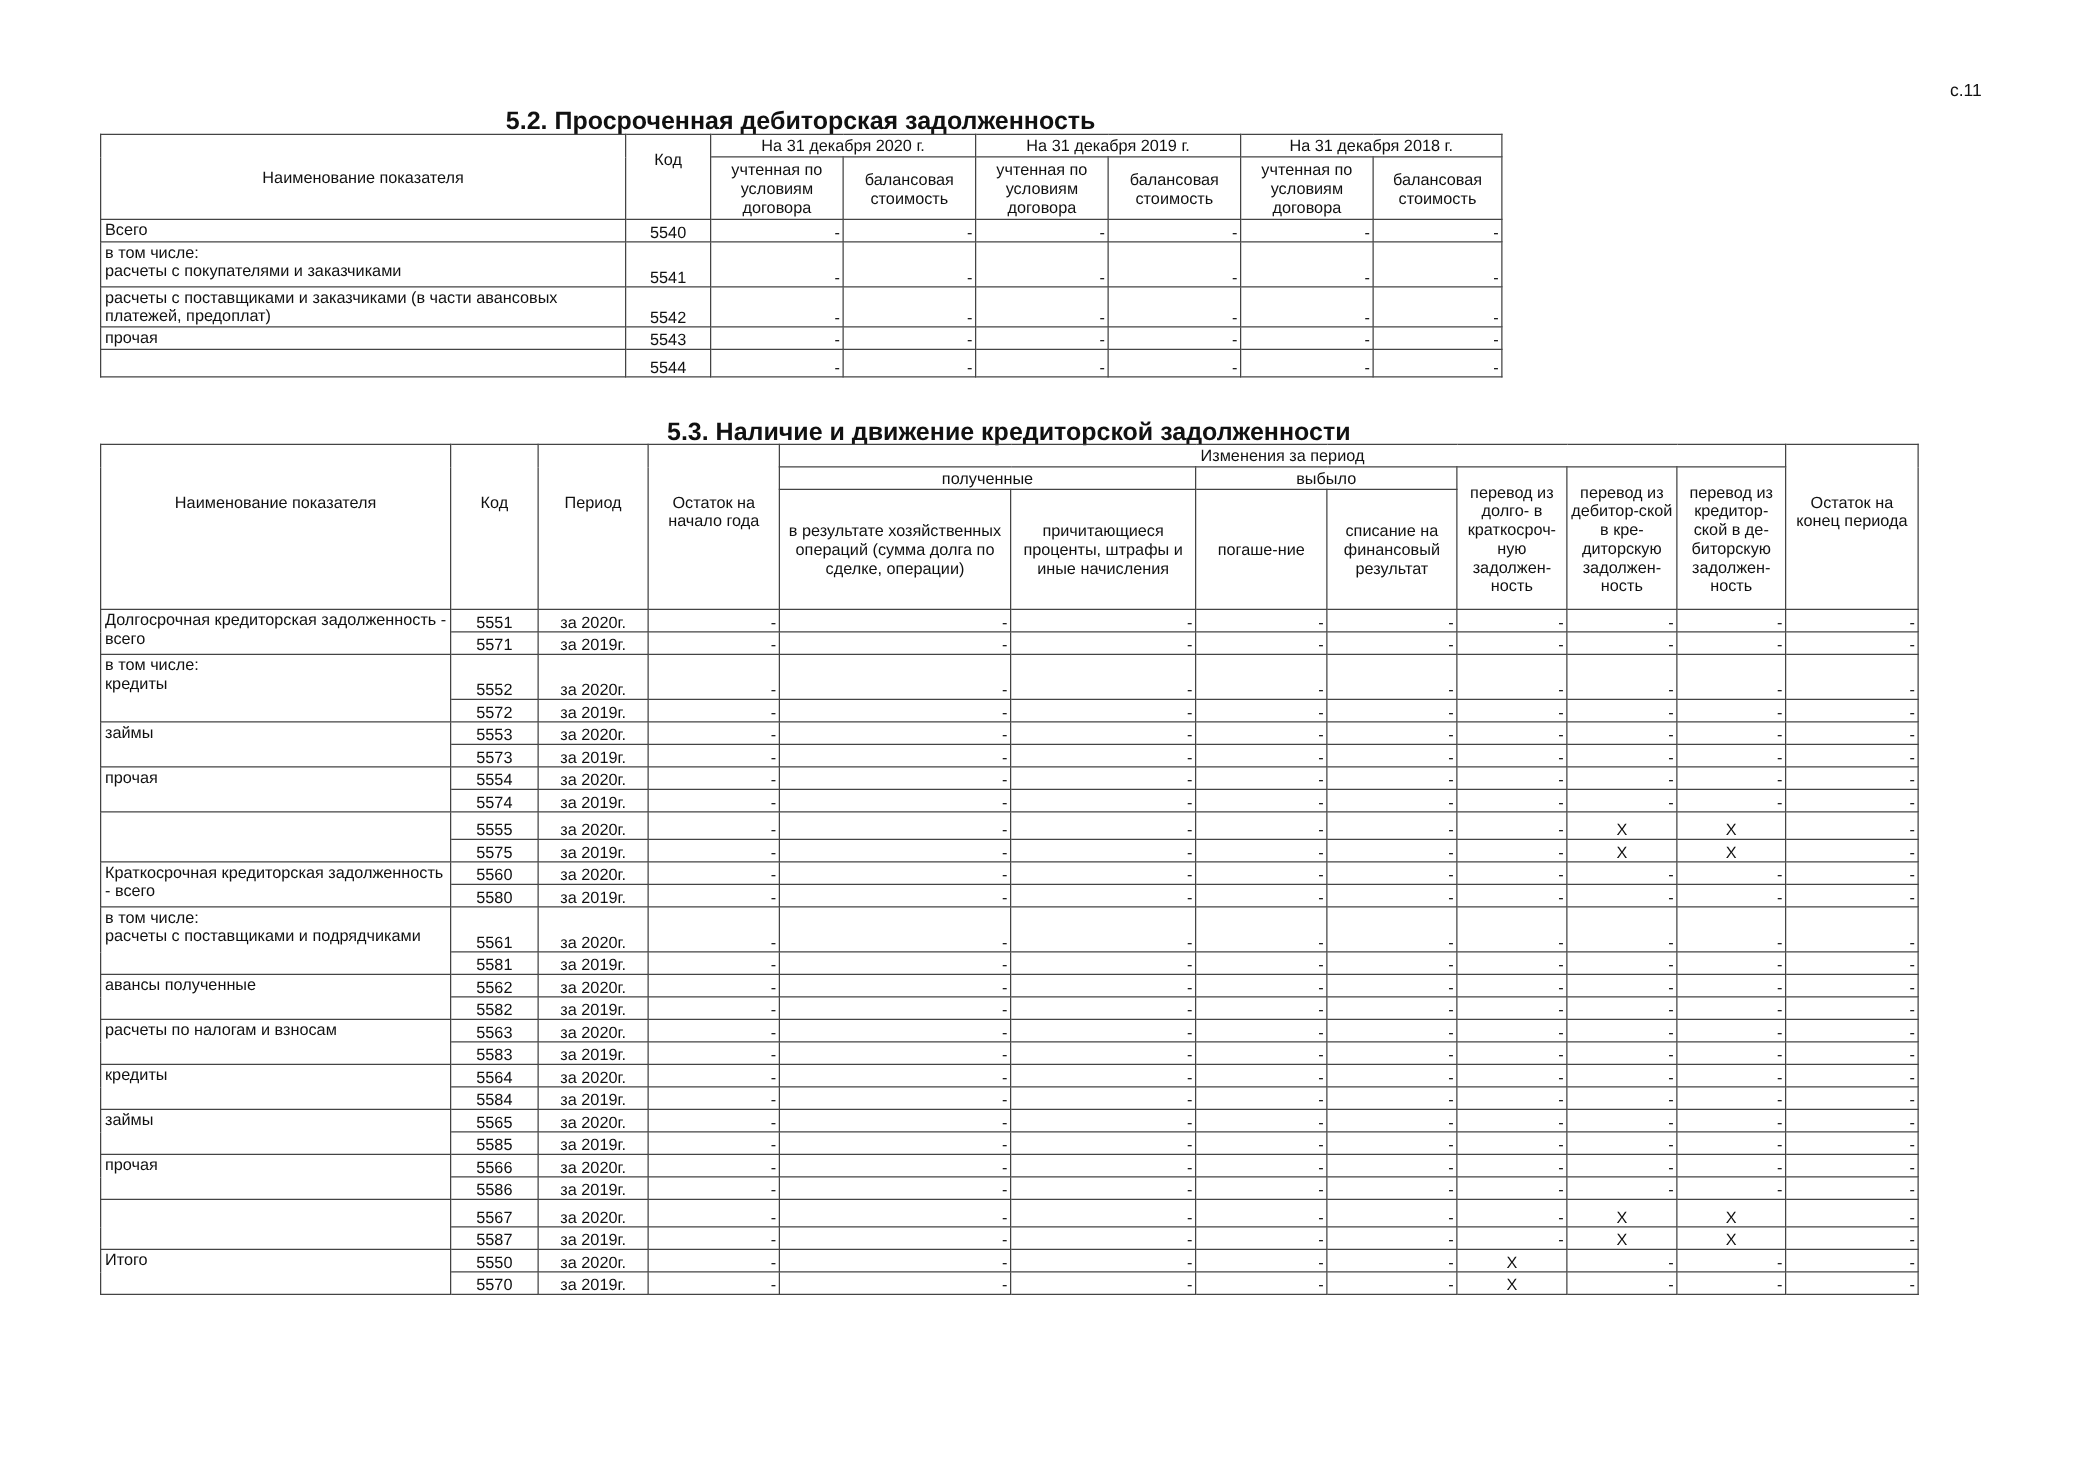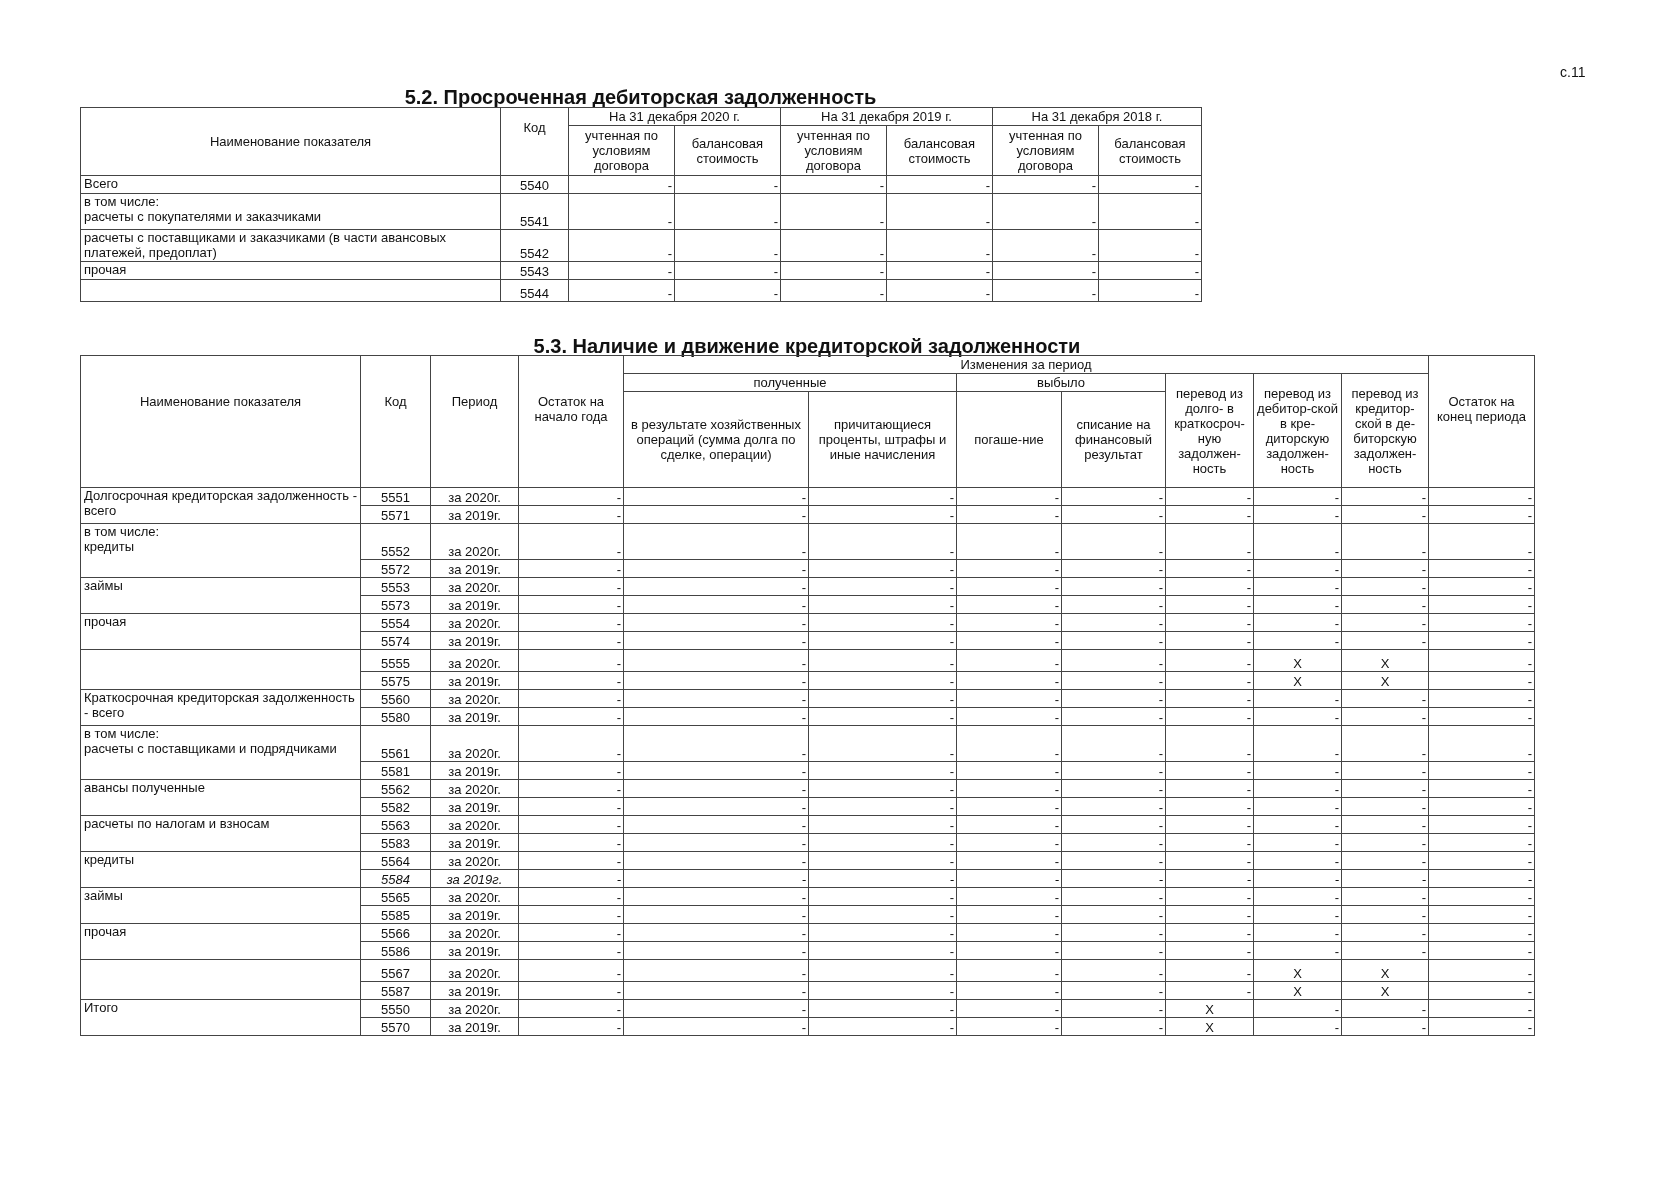--- a/index.html
+++ b/index.html
@@ -403,21 +403,21 @@
         <td class="r">-</td>
         <td class="r">-</td>
         <td class="r">-</td>
         <td class="r">-</td>
         <td class="r">-</td>
         <td class="r">-</td>
         <td class="r">-</td>
         <td class="r">-</td>
         <td class="r">-</td>
       </tr>
-      <tr style="height: 18px; font-style: italic;">
+      <tr style="height: 18px;">
         <td class="code">5584</td>
         <td class="code">за 2019г.</td>
         <td class="r">-</td>
         <td class="r">-</td>
         <td class="r">-</td>
         <td class="r">-</td>
         <td class="r">-</td>
         <td class="r">-</td>
         <td class="r">-</td>
         <td class="r">-</td>

